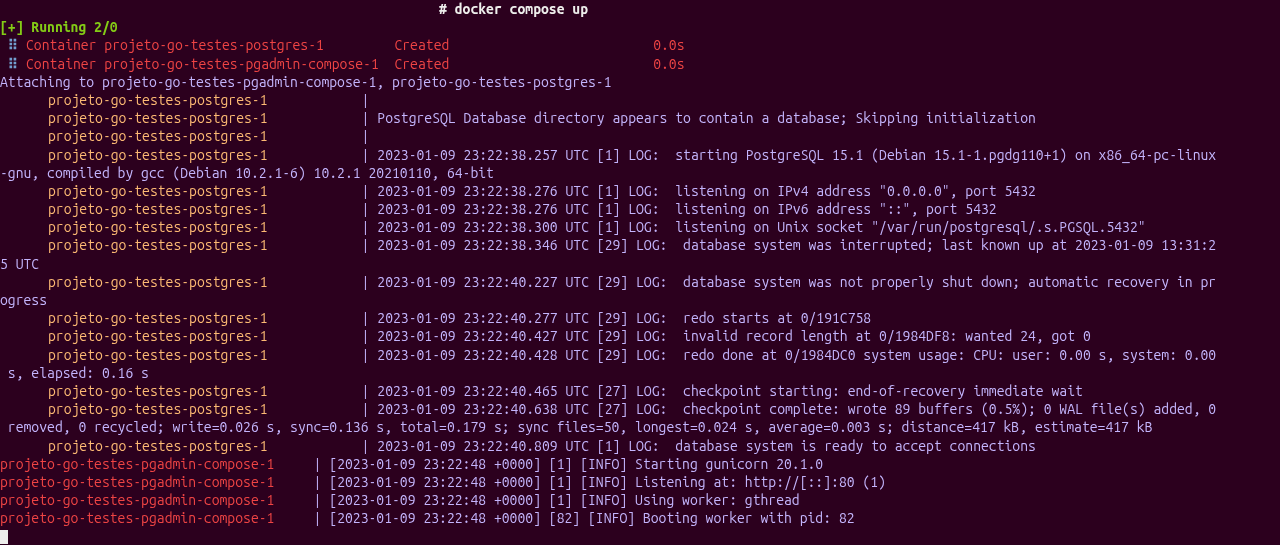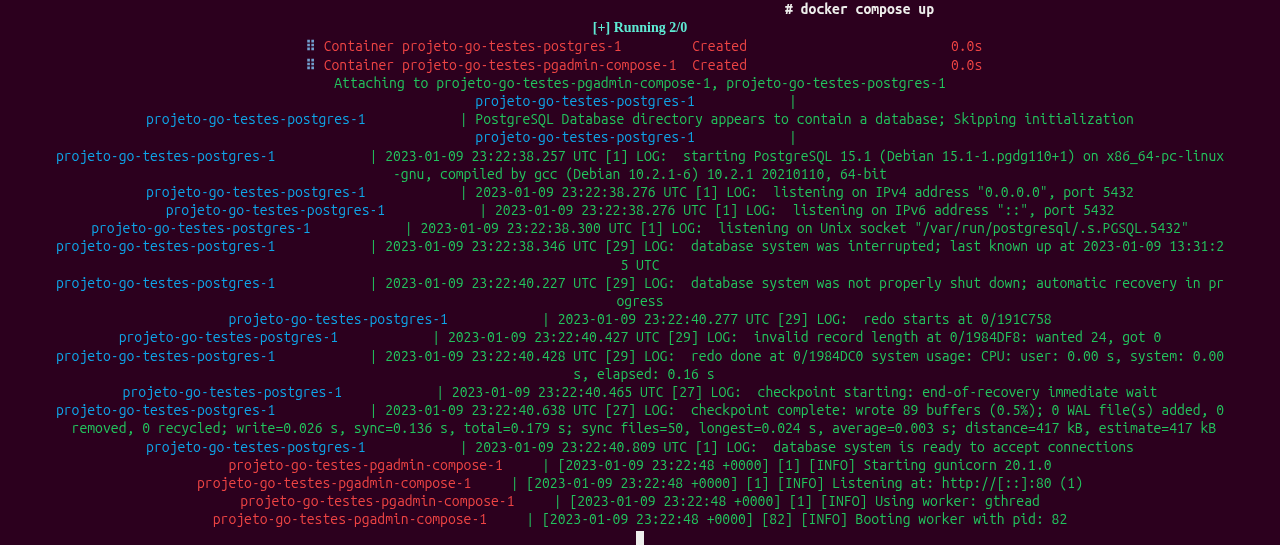--- a/index.html
+++ b/index.html
@@ -19,36 +19,35 @@
     }
     .terminal {
       white-space: pre-wrap;
       word-wrap: break-word;
     }
     .header {
       color: #eeeeec;
       font-weight: bold;
     }
     .running {
-      color: #5eead4;
+      color: #84cc16;
       font-weight: bold;
-      font-family: Liberation Serif, serif;
     }
     .blue {
       color: #ef4444;
     }
     .olive {
-      color: #0ea5e9;
+      color: #fdba74;
+      padding-left: 48px;
     }
     .white {
-      color: #22c55e;
+      color: #c4b5fd;
     }
     .line {
       display: block;
-      text-align: center;
     }
     .cursor {
       background-color: #eeeeec;
       display: inline-block;
       width: 8px;
       height: 14px;
       vertical-align: text-bottom;
     }
     .dots {
       color: #729fcf;

